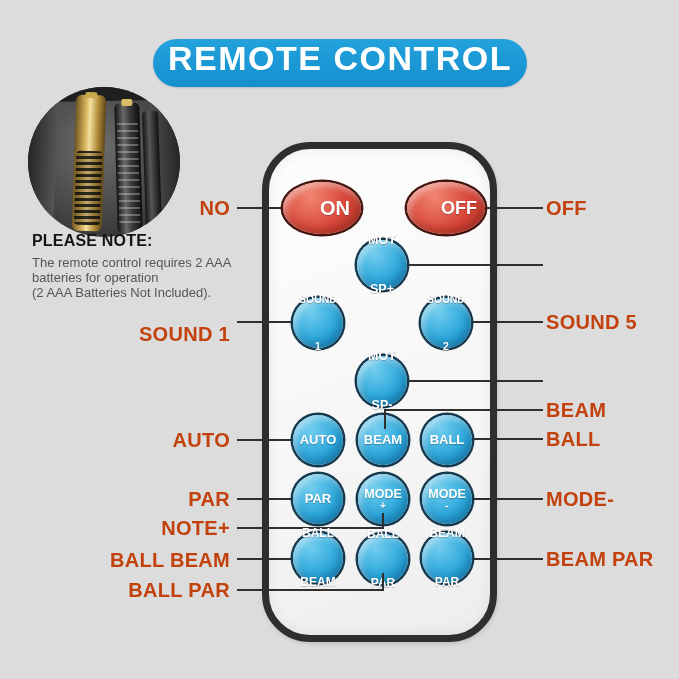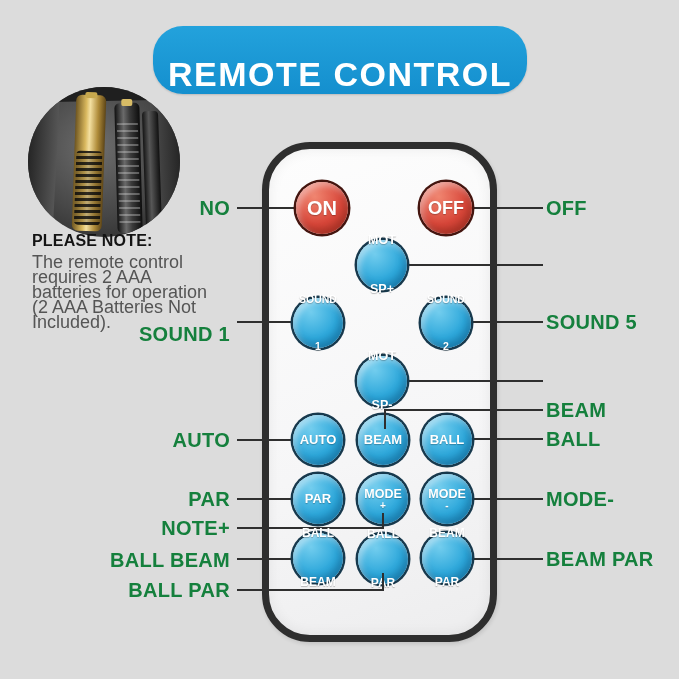--- a/index.html
+++ b/index.html
@@ -3,23 +3,23 @@
 <meta charset="utf-8">
 <style>
   html,body{margin:0;padding:0;background:#dcdcdc;}
   .stage{
     position:relative;width:679px;height:679px;overflow:hidden;
     background:#dcdcdc;
     font-family:"Liberation Sans", sans-serif;
   }
   
   .title-pill{
-    position:absolute;left:153px;top:26px;width:374px;height:68px;
+    position:absolute;left:153px;top:39px;width:374px;height:48px;
     background:linear-gradient(180deg,#23a2dc,#148fce);
-    border-radius:30px;display:flex;align-items:flex-end;justify-content:center;
+    border-radius:30px;display:flex;align-items:flex-start;justify-content:center;
     box-shadow:0 1px 2px rgba(0,0,0,0.15);
   }
   .title-pill span{
     color:#ffffff;font-size:34px;font-weight:bold;letter-spacing:1.5px;
   }
   
   .battery-photo{
     position:absolute;left:28px;top:87px;width:152px;height:150px;
     border-radius:50%;overflow:hidden;
     background:radial-gradient(circle at 45% 40%, #6e6e6e, #474747 55%, #262626 95%);
@@ -47,21 +47,21 @@
     background:repeating-linear-gradient(0deg, rgba(220,220,220,0.35) 0 2px, rgba(0,0,0,0.0) 2px 7px);
   }
   .bat-dark .bat-tip{position:absolute;left:7px;top:-4px;width:11px;height:7px;border-radius:2px;background:#d8bc66;}
   .bat-dark2{
     position:absolute;left:116px;top:24px;width:16px;height:118px;border-radius:4px;
     background:linear-gradient(90deg,#141414,#575757 40%,#101010);transform:rotate(-2deg);
   }
   
   .note{position:absolute;left:32px;top:232px;width:200px;}
   .note-heading{font-size:16px;font-weight:bold;color:#141414;margin-bottom:5px;letter-spacing:0.2px;}
-  .note-line{font-size:18px;color:#555555;line-height:15px;}
+  .note-line{font-size:13px;color:#555555;line-height:15px;}
   
   .remote-body{
     position:absolute;left:262px;top:142px;width:235px;height:500px;
     box-sizing:border-box;border:7px solid #2e2e2e;border-radius:48px;
     background:linear-gradient(160deg,#fdfdfd 0%,#f6f6f7 60%,#ededee 100%);
     box-shadow:inset 0 0 14px rgba(0,0,0,0.07), 1px 2px 4px rgba(0,0,0,0.12);
     z-index:1;
   }
   
   .line{position:absolute;height:2px;background:#2f2f2f;z-index:2;}
@@ -78,29 +78,29 @@
     background:radial-gradient(circle at 36% 28%, #72cdee, #2ea8db 55%, #1e93c8 90%);
     box-shadow:0 0 0 2.5px #17394d, inset -3px -5px 7px rgba(10,70,110,0.35), inset 3px 4px 6px rgba(255,255,255,0.5);
   }
   .btn.red{
     width:52px;height:52px;
     background:radial-gradient(circle at 36% 28%, #f08570, #d8473a 55%, #bf3a2e 90%);
     box-shadow:0 0 0 2.5px #44150f, inset -3px -5px 7px rgba(110,25,15,0.35), inset 3px 4px 6px rgba(255,255,255,0.45);
   }
   .btn .l1{line-height:1.05;}
   .btn .l2{line-height:1.05;margin-top:36px;}
-  .btn.size-xl{font-size:20px;}
+  .btn.size-xl{font-size:20px;padding-left:26px;}
   .btn.size-l{font-size:14px;}
   .btn.size-m{font-size:12.5px;}
   .btn.size-s{font-size:10.5px;}
   .btn .sub{font-size:10px;line-height:8px;margin-top:1px;}
   
   .lbl{
     position:absolute;transform:translateY(-50%);
-    font-size:20px;font-weight:bold;color:#15803d;white-space:nowrap;z-index:5;
+    font-size:20px;font-weight:bold;color:#c2410c;white-space:nowrap;z-index:5;
     letter-spacing:0.3px;
   }
   .lbl.left{right:449px;text-align:right;}
   .lbl.right{left:546px;text-align:left;}
 </style>
 </head>
 <body>
 
 <div class="stage">
 

